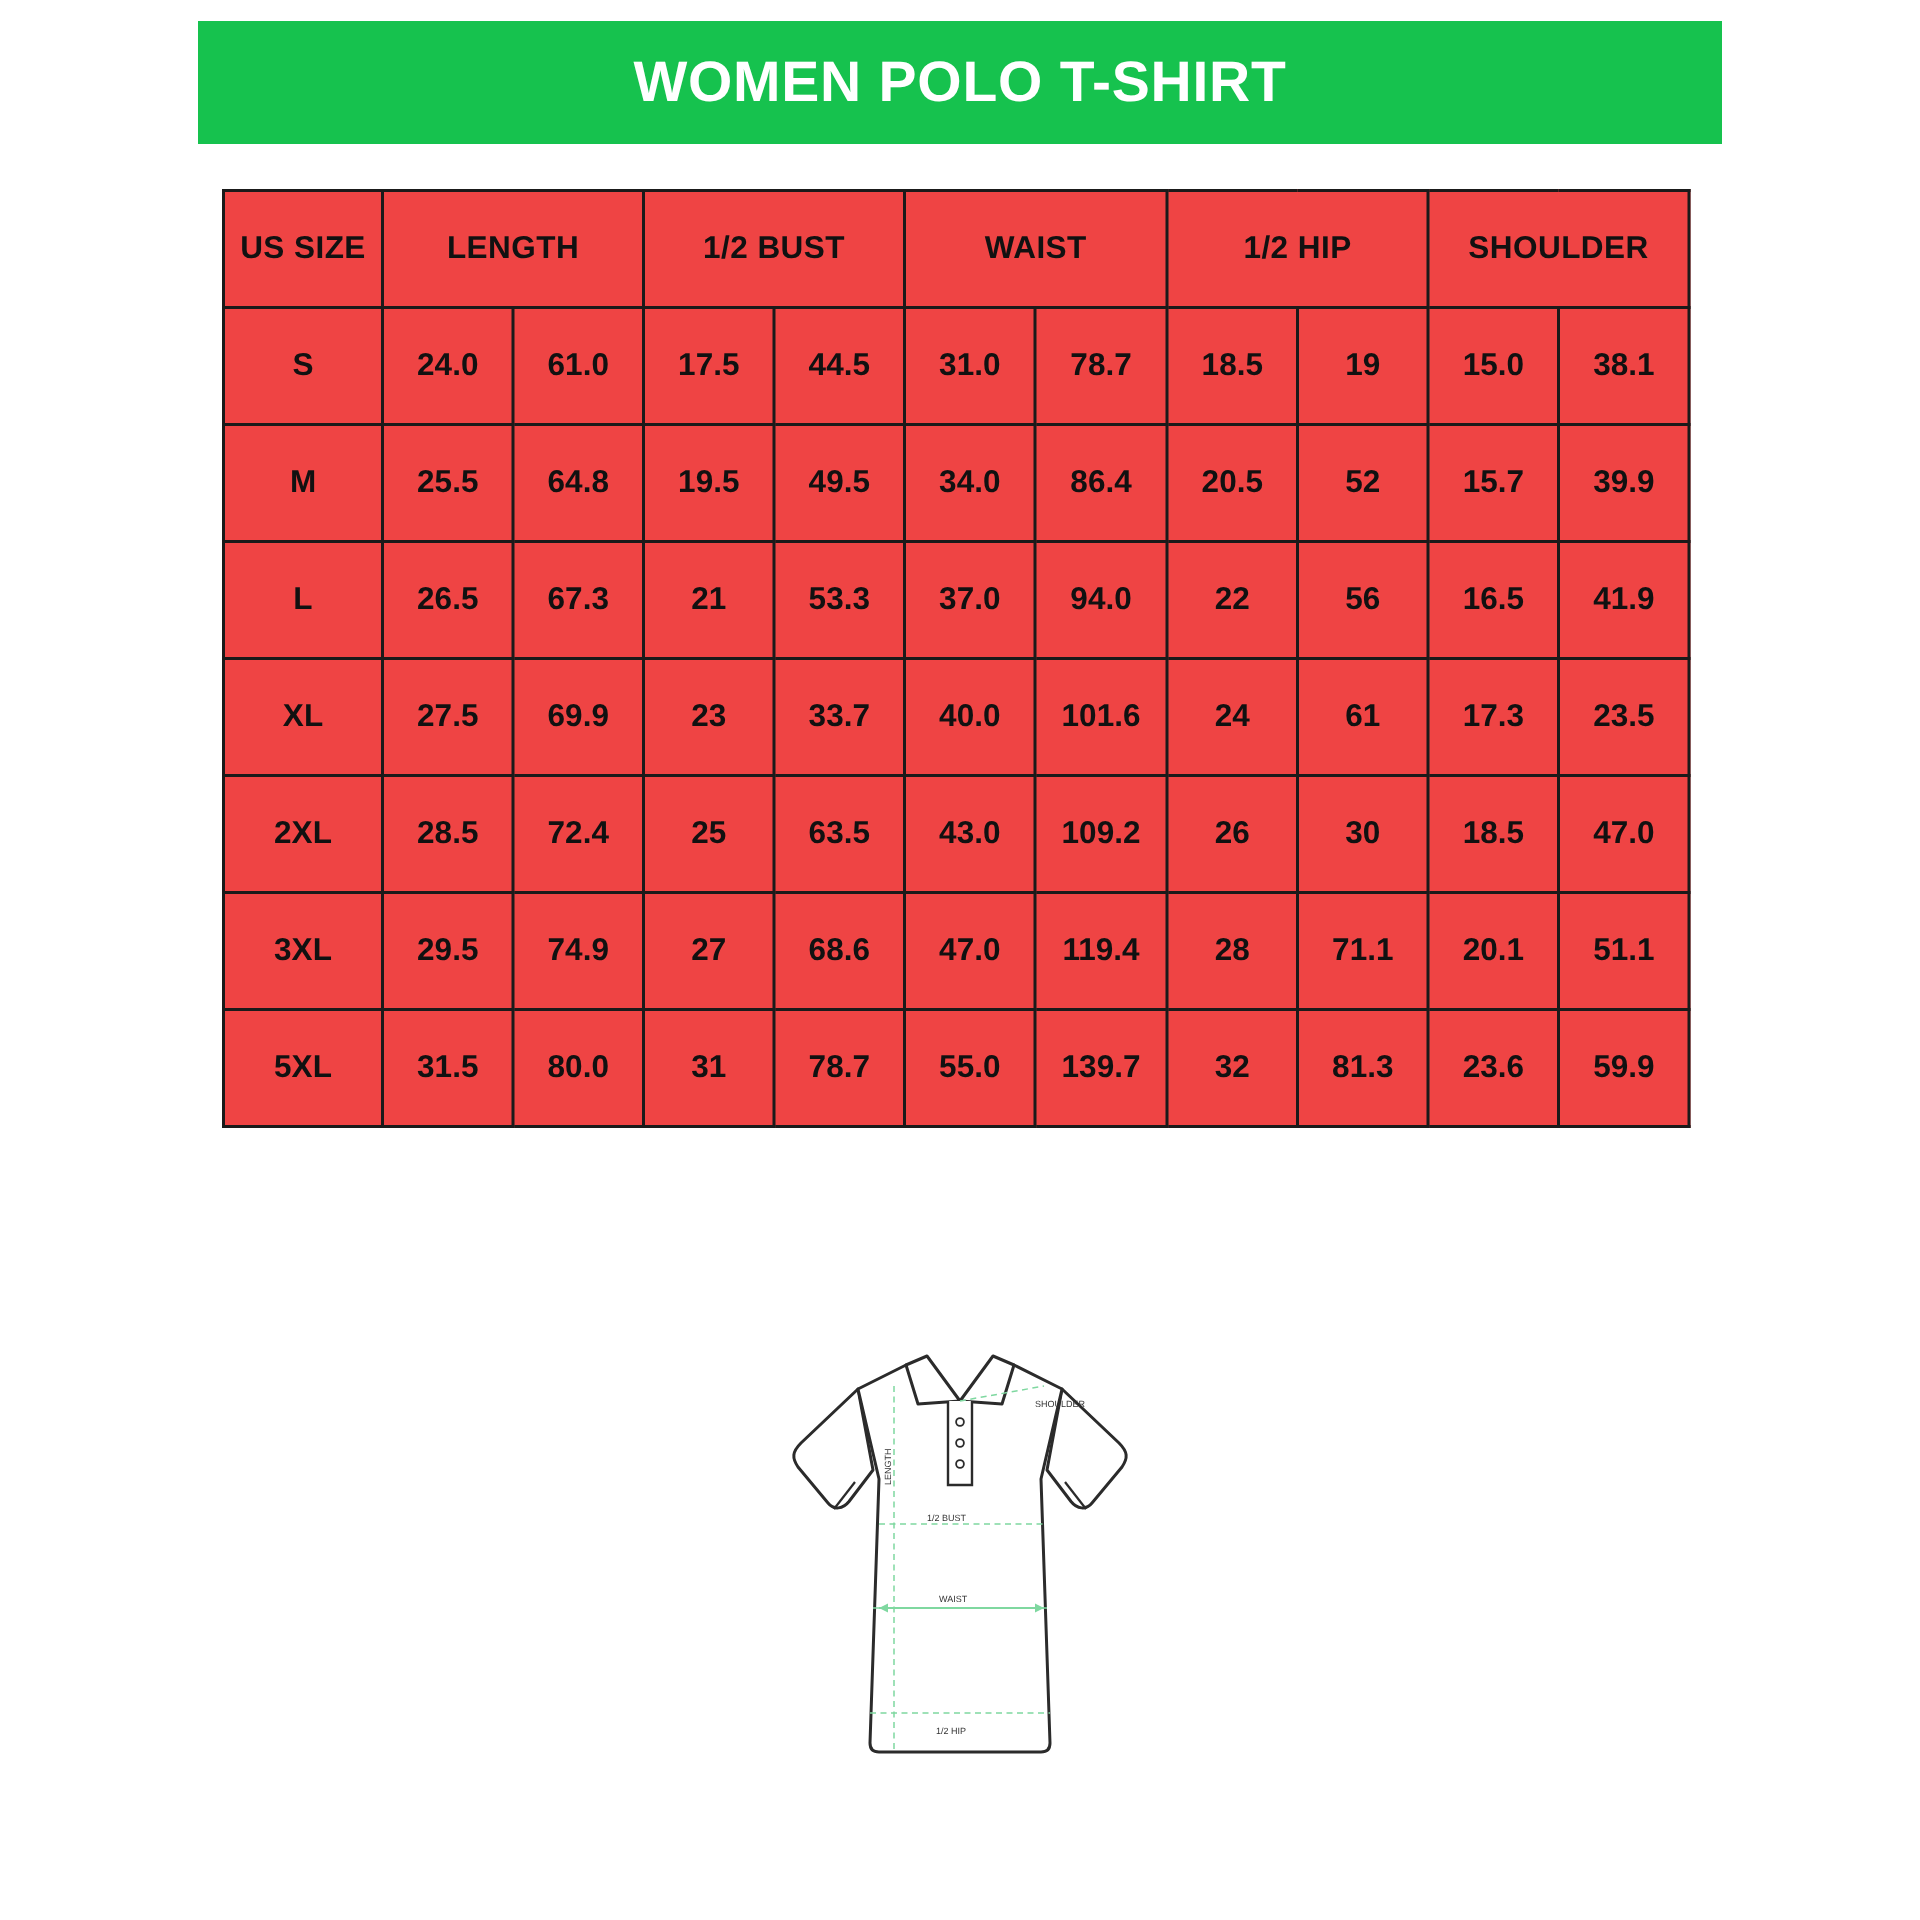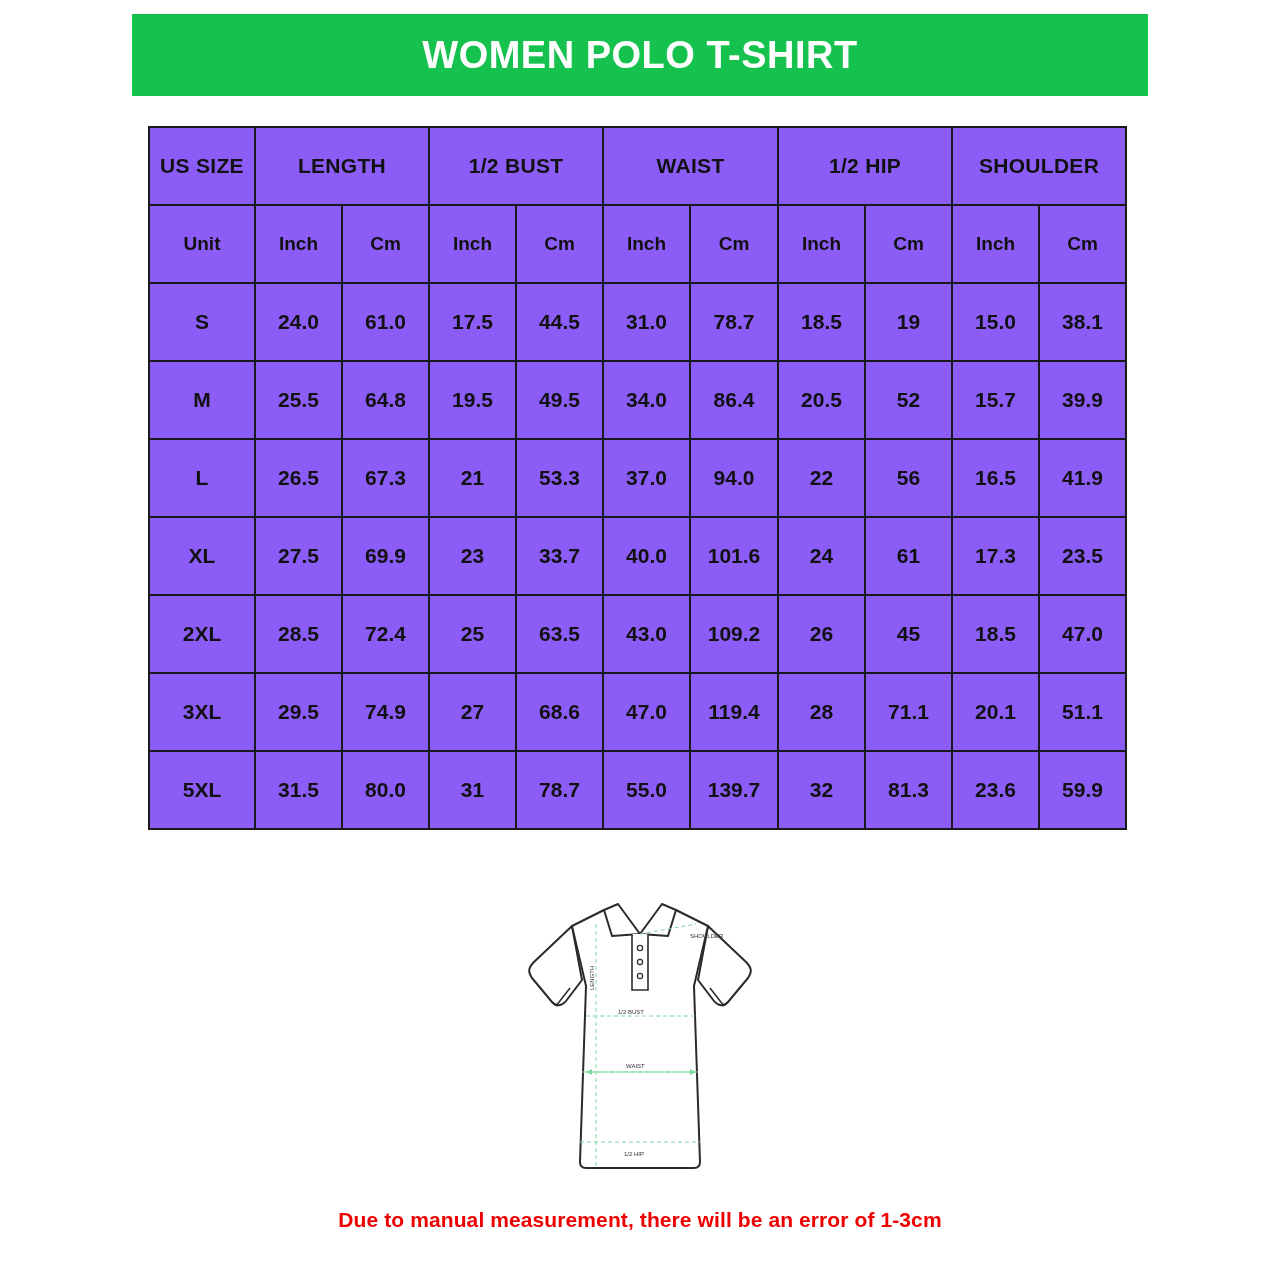--- a/index.html
+++ b/index.html
@@ -45,21 +45,21 @@
   .table-wrap {
     position: absolute;
     left: 148px;
     top: 126px;
     width: 984px;
   }
   table.size-table {
     border-collapse: collapse;
     table-layout: fixed;
     width: 820px;
-    background: #8b5cf6;
+    background: #ef4444;
   }
   table.size-table th,
   table.size-table td {
     border: 2px solid #1a1a1a;
     text-align: center;
     vertical-align: middle;
     font-weight: bold;
     color: #111111;
     padding: 0;
   }
@@ -136,33 +136,20 @@
           <col class="c-cell">
       </colgroup>
       <thead>
         <tr class="head-row">
           <th class="size-head" rowspan="1">US SIZE</th>
           <th colspan="2">LENGTH</th>
           <th colspan="2">1/2 BUST</th>
           <th colspan="2">WAIST</th>
           <th colspan="2">1/2 HIP</th>
           <th colspan="2">SHOULDER</th>
-        </tr>
-        <tr class="unit-row">
-          <th>Unit</th>
-          <th>Inch</th>
-          <th>Cm</th>
-          <th>Inch</th>
-          <th>Cm</th>
-          <th>Inch</th>
-          <th>Cm</th>
-          <th>Inch</th>
-          <th>Cm</th>
-          <th>Inch</th>
-          <th>Cm</th>
         </tr>
       </thead>
       <tbody>
         <tr class="data-row">
           <td class="size-label">S</td>
           <td>24.0</td>
           <td>61.0</td>
           <td>17.5</td>
           <td>44.5</td>
           <td>31.0</td>
@@ -213,21 +200,21 @@
         </tr>
         <tr class="data-row">
           <td class="size-label">2XL</td>
           <td>28.5</td>
           <td>72.4</td>
           <td>25</td>
           <td>63.5</td>
           <td>43.0</td>
           <td>109.2</td>
           <td>26</td>
-          <td>45</td>
+          <td>30</td>
           <td>18.5</td>
           <td>47.0</td>
         </tr>
         <tr class="data-row">
           <td class="size-label">3XL</td>
           <td>29.5</td>
           <td>74.9</td>
           <td>27</td>
           <td>68.6</td>
           <td>47.0</td>
@@ -286,15 +273,14 @@
       <polygon points="196,182 190,179 190,185" fill="#7fd8a0"></polygon>
 
       <text x="190" y="48" font-family="Liberation Sans, sans-serif" font-size="6" fill="#333333">SHOULDER</text>
       <text x="94" y="100" font-family="Liberation Sans, sans-serif" font-size="6" fill="#333333" transform="rotate(-90 94 100)">LENGTH</text>
       <text x="118" y="124" font-family="Liberation Sans, sans-serif" font-size="6" fill="#333333">1/2 BUST</text>
       <text x="126" y="178" font-family="Liberation Sans, sans-serif" font-size="6" fill="#333333">WAIST</text>
       <text x="124" y="266" font-family="Liberation Sans, sans-serif" font-size="6" fill="#333333">1/2 HIP</text>
     </svg>
   </div>
 
-  <div class="note">Due to manual measurement, there will be an error of 1-3cm</div>
 
 </div>
 
 </body></html>

